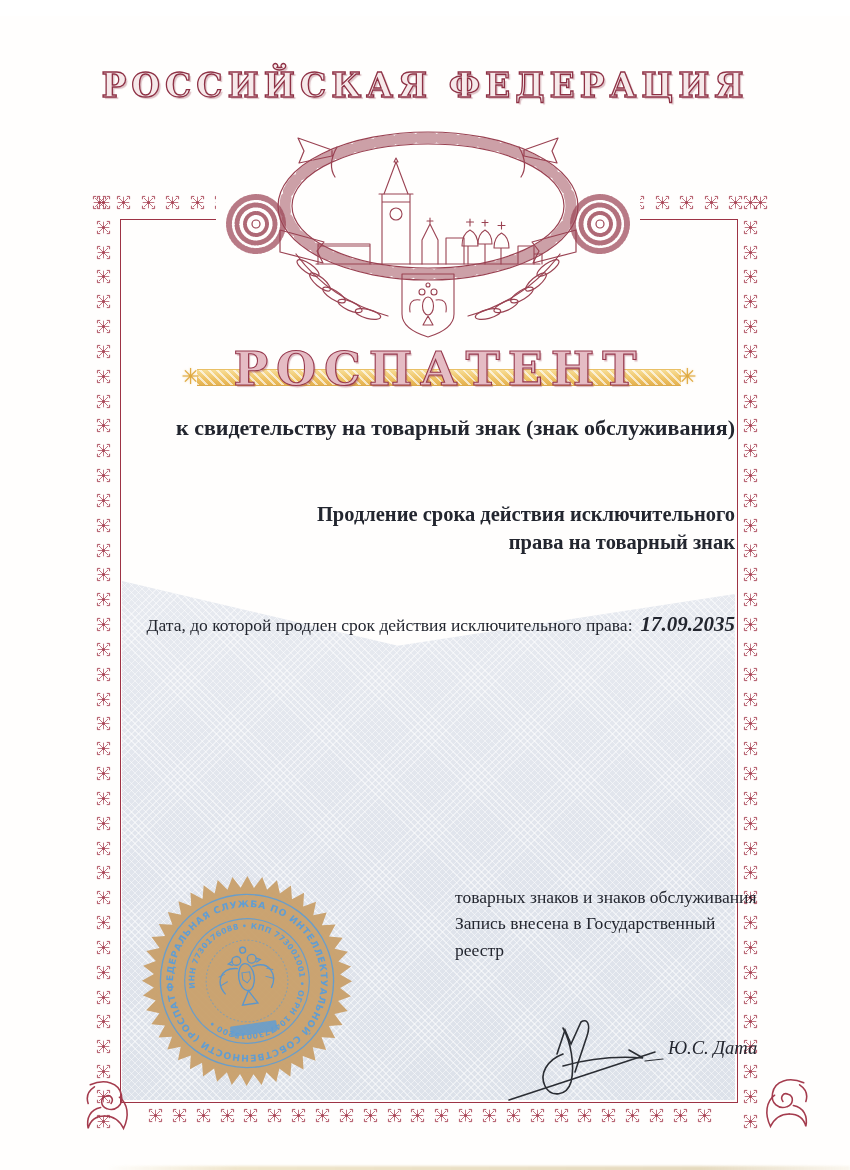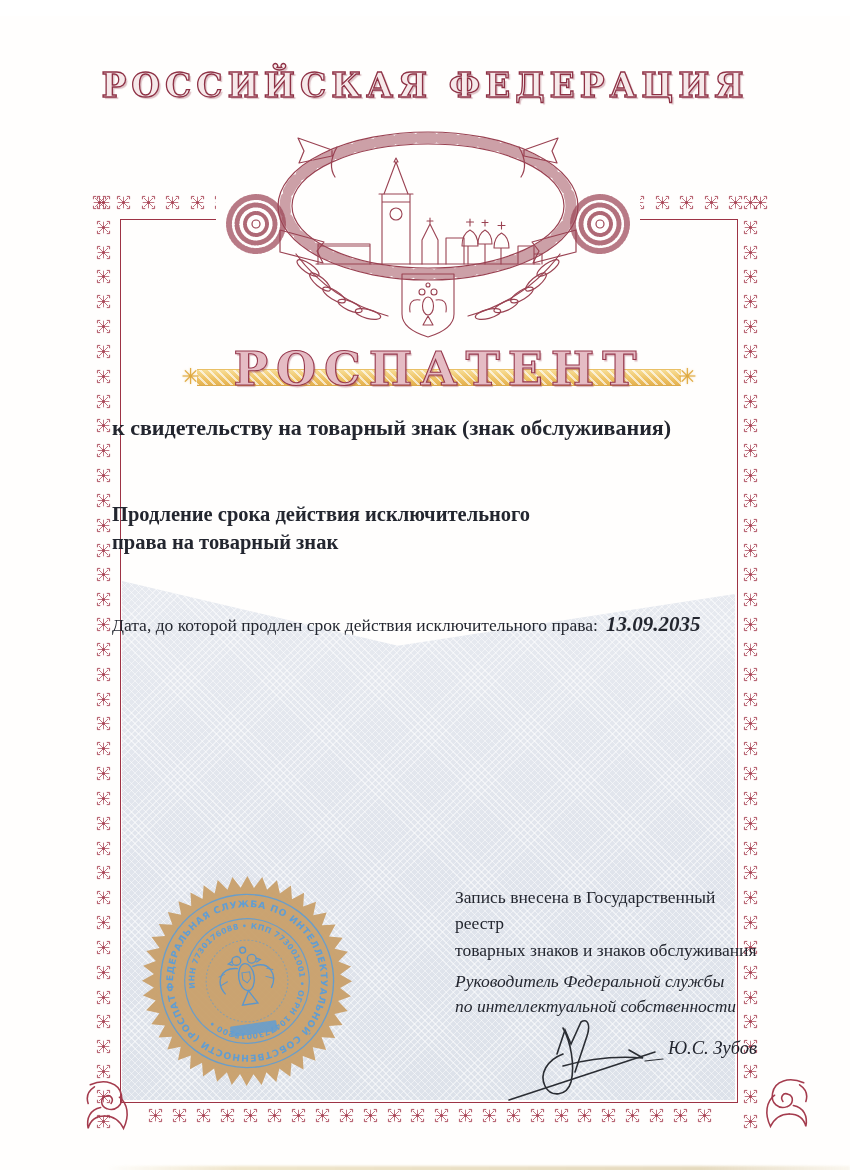--- a/index.html
+++ b/index.html
@@ -62,21 +62,21 @@
   .doc-type{
     position:relative;z-index:1;
     font-family:"DejaVu Serif",serif;font-weight:700;font-size:46px;letter-spacing:8px;
     color:#b2556a;text-shadow:1px 1px 0 rgba(255,255,255,.65),1.5px 1.5px 1px rgba(151,57,78,.4);
   }
   @supports (-webkit-text-stroke:1px #000){
     .doc-type{color:#e5bcc4;-webkit-text-stroke:1.1px #97394e;
       text-shadow:1.5px 1.5px 1px rgba(151,57,78,.35);}
   }
   
-  .line{position:absolute;left:112px;width:613px;text-align:left;z-index:4;}
+  .line{position:absolute;left:122px;width:613px;text-align:right;z-index:4;}
   .subtitle{top:399px;font-weight:700;font-size:22px;}
   .cert-number{top:444px;font-weight:700;font-size:24px;letter-spacing:1px;}
   .action-1{top:487px;font-weight:700;font-size:20.5px;}
   .action-2{top:515px;font-weight:700;font-size:20.5px;}
   .date-line{top:596px;font-size:17.5px;white-space:nowrap;}
   .date-value{font-weight:700;font-style:italic;font-size:21px;margin-left:8px;}
   
   .registry{position:absolute;left:455px;top:868px;width:312px;font-size:17.5px;line-height:1.5;z-index:4;}
   .registry-date{font-weight:700;font-style:italic;margin-left:5px;}
   .official{position:absolute;left:455px;top:953px;width:312px;font-style:italic;font-size:17.5px;line-height:1.45;z-index:4;}
@@ -592,43 +592,39 @@
       <span class="band"></span>
       <span class="doc-type">РОСПАТЕНТ</span>
     </div>
   </div>
 
   <div class="line subtitle">к свидетельству на товарный знак (знак обслуживания)</div>
   <div class="line action-2">права на товарный знак</div>
   <div class="line action-1">Продление срока действия исключительного</div>
 
   <div class="line date-line">
-    <span>Дата, до которой продлен срок действия исключительного права:</span><span class="date-value">13.09.2035</span>
+    <span>Дата, до которой продлен срок действия исключительного права:</span><span class="date-value">17.09.2035</span>
   </div>
 
   <div class="registry">
+    <div>товарных знаков и знаков обслуживания</div>
     <div>Запись внесена в Государственный реестр</div>
-    <div>товарных знаков и знаков обслуживания</div>
   </div>
 
-  <div class="official">
-    <div>Руководитель Федеральной службы</div>
-    <div>по интеллектуальной собственности</div>
-  </div>
 
   <svg class="signature" viewBox="0 0 162 95">
     <g fill="none" stroke="currentColor" stroke-width="1.6" stroke-linecap="round">
       <path d="M52,40 L60,16 L66,30 L76,8 C82,4 86,10 82,22 L70,58"></path>
       <path d="M58,40 C42,46 34,60 40,72 C46,84 62,82 66,68 C70,52 66,28 58,14"></path>
       <path d="M4,86 L150,38"></path>
       <path d="M58,52 C86,44 112,42 138,44 L124,36"></path>
       <path d="M140,47 L158,45" stroke-width="1.2"></path>
     </g>
   </svg>
-  <div class="signatory">Ю.С. Зубов</div>
+  <div class="signatory">Ю.С. Дата</div>
 
   <svg class="seal" viewBox="0 0 220 220">
     <path id="seal-star" fill="#c9a06b" d="M110.0,2.0L116.8,14.2L125.4,3.1L130.4,16.2L140.4,6.4L143.5,20.1L154.9,11.8L156.0,25.7L168.4,19.1L167.5,33.1L180.7,28.4L177.9,42.1L191.6,39.3L186.9,52.5L200.9,51.6L194.3,64.0L208.2,65.1L199.9,76.5L213.6,79.6L203.8,89.6L216.9,94.6L205.8,103.2L218.0,110.0L205.8,116.8L216.9,125.4L203.8,130.4L213.6,140.4L199.9,143.5L208.2,154.9L194.3,156.0L200.9,168.4L186.9,167.5L191.6,180.7L177.9,177.9L180.7,191.6L167.5,186.9L168.4,200.9L156.0,194.3L154.9,208.2L143.5,199.9L140.4,213.6L130.4,203.8L125.4,216.9L116.8,205.8L110.0,218.0L103.2,205.8L94.6,216.9L89.6,203.8L79.6,213.6L76.5,199.9L65.1,208.2L64.0,194.3L51.6,200.9L52.5,186.9L39.3,191.6L42.1,177.9L28.4,180.7L33.1,167.5L19.1,168.4L25.7,156.0L11.8,154.9L20.1,143.5L6.4,140.4L16.2,130.4L3.1,125.4L14.2,116.8L2.0,110.0L14.2,103.2L3.1,94.6L16.2,89.6L6.4,79.6L20.1,76.5L11.8,65.1L25.7,64.0L19.1,51.6L33.1,52.5L28.4,39.3L42.1,42.1L39.3,28.4L52.5,33.1L51.6,19.1L64.0,25.7L65.1,11.8L76.5,20.1L79.6,6.4L89.6,16.2L94.6,3.1L103.2,14.2Z"></path>
     <circle cx="110" cy="110" r="94" fill="#c9a06b"></circle>
     <g fill="none" stroke="#5a9ad2" opacity=".92">
       <circle cx="110" cy="110" r="89" stroke-width="1.4"></circle>
       <circle cx="110" cy="110" r="64" stroke-width="1.2"></circle>
       <circle cx="110" cy="110" r="42" stroke-width="1" stroke-dasharray="2,2" opacity=".7"></circle>
     </g>
     <defs>

